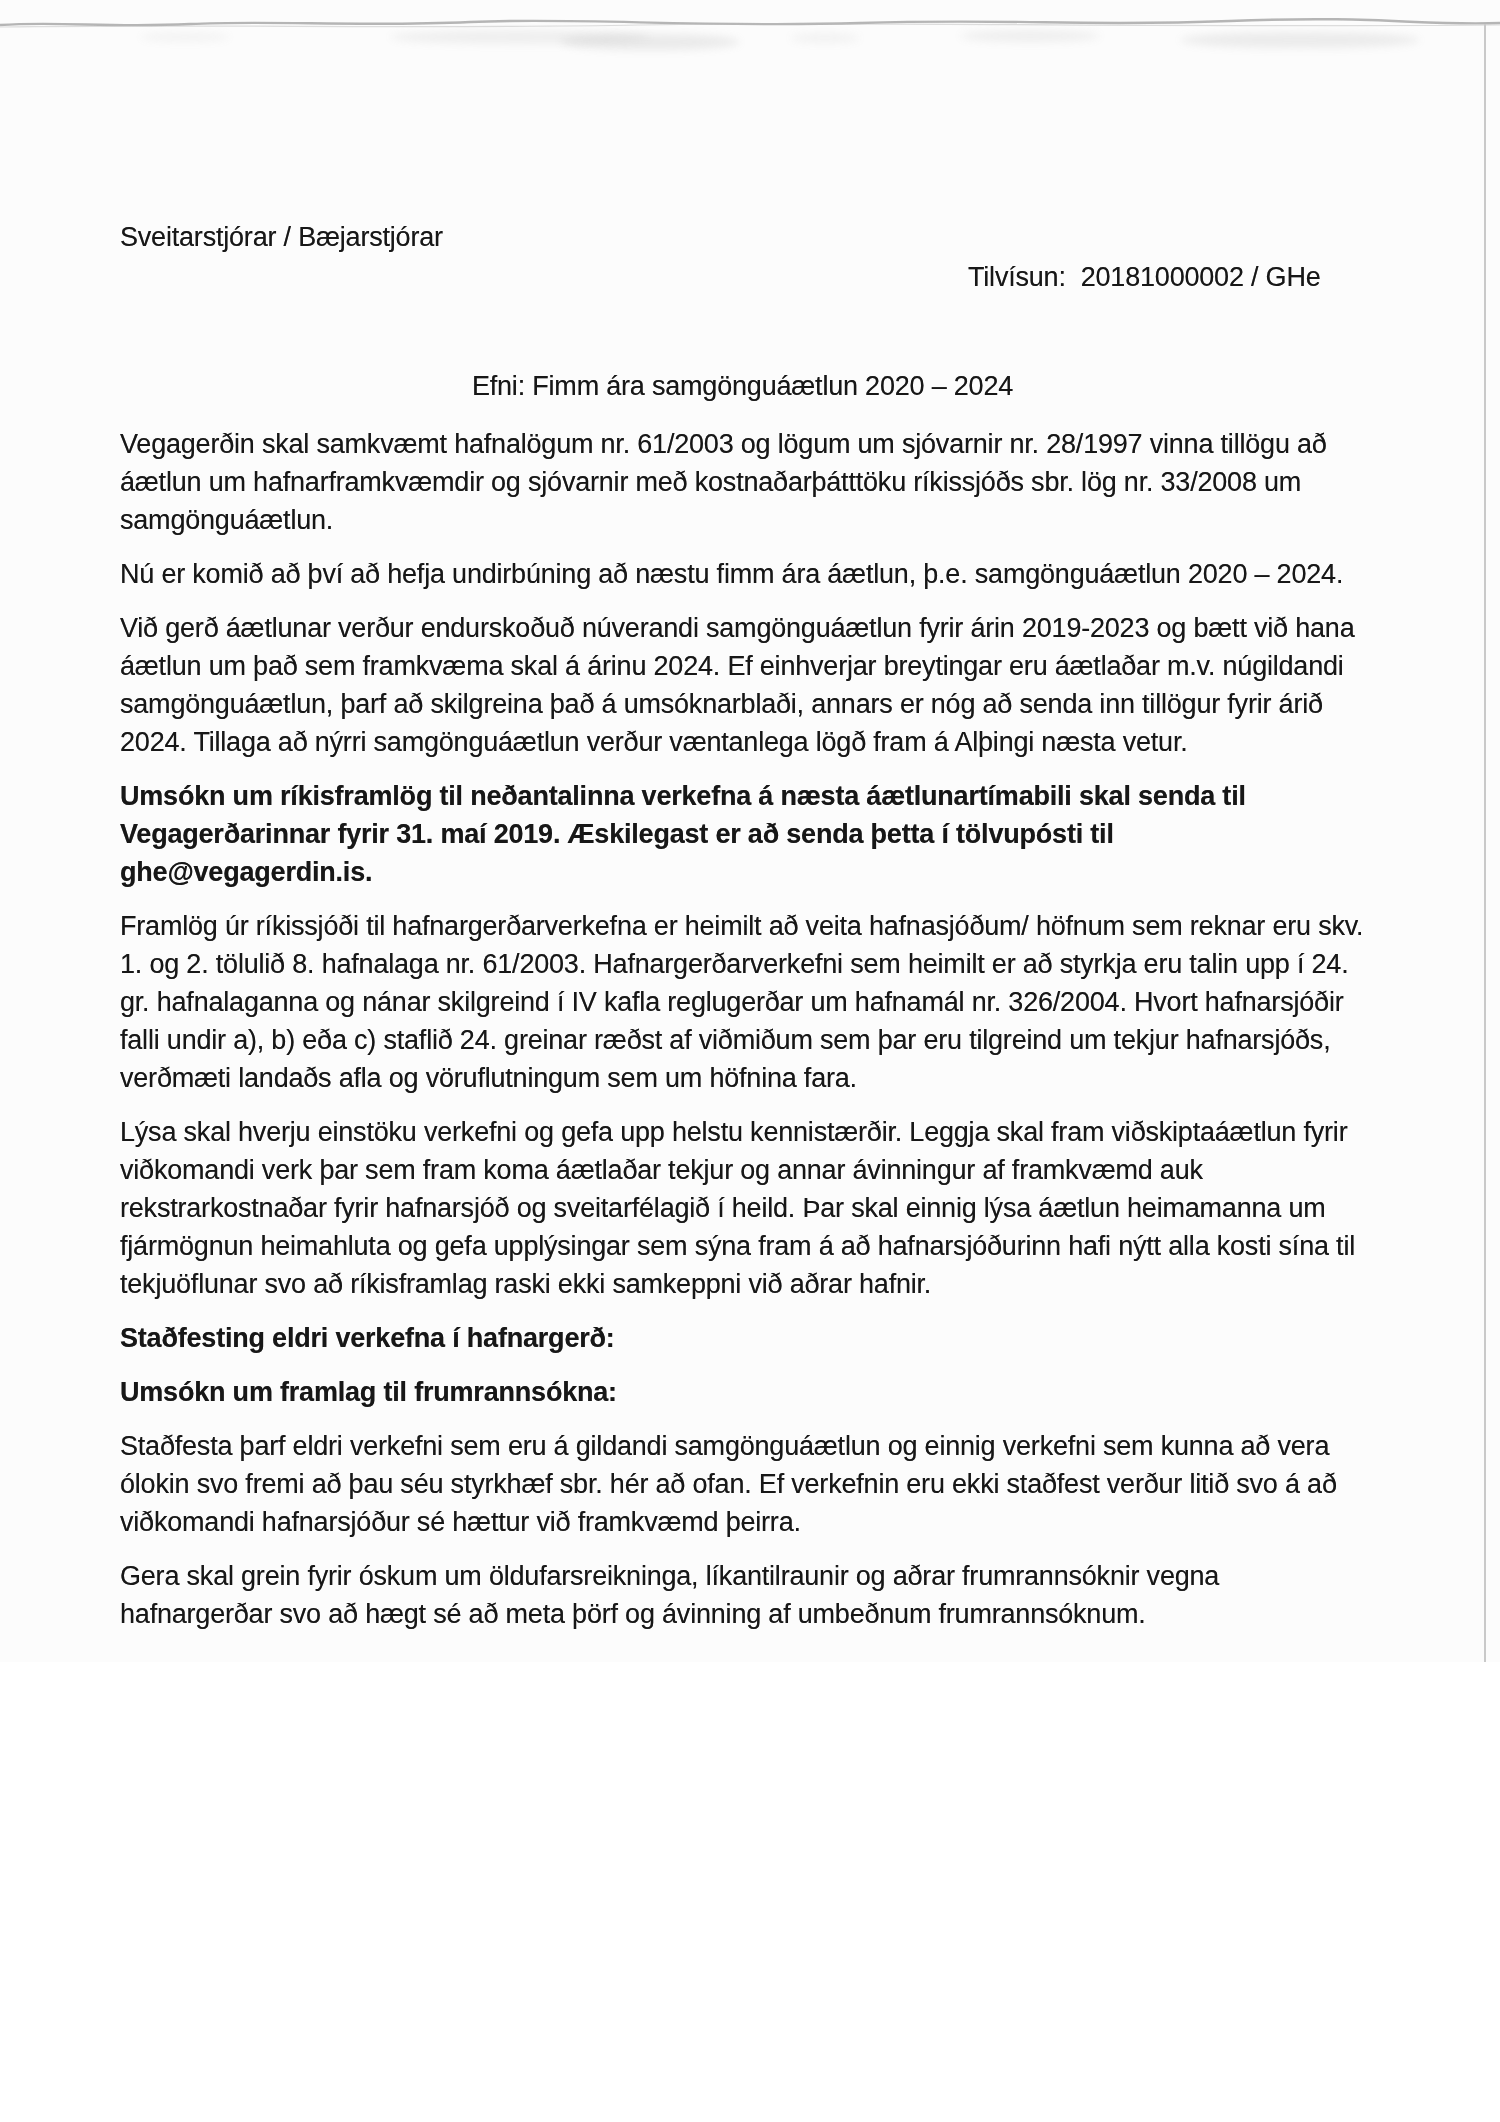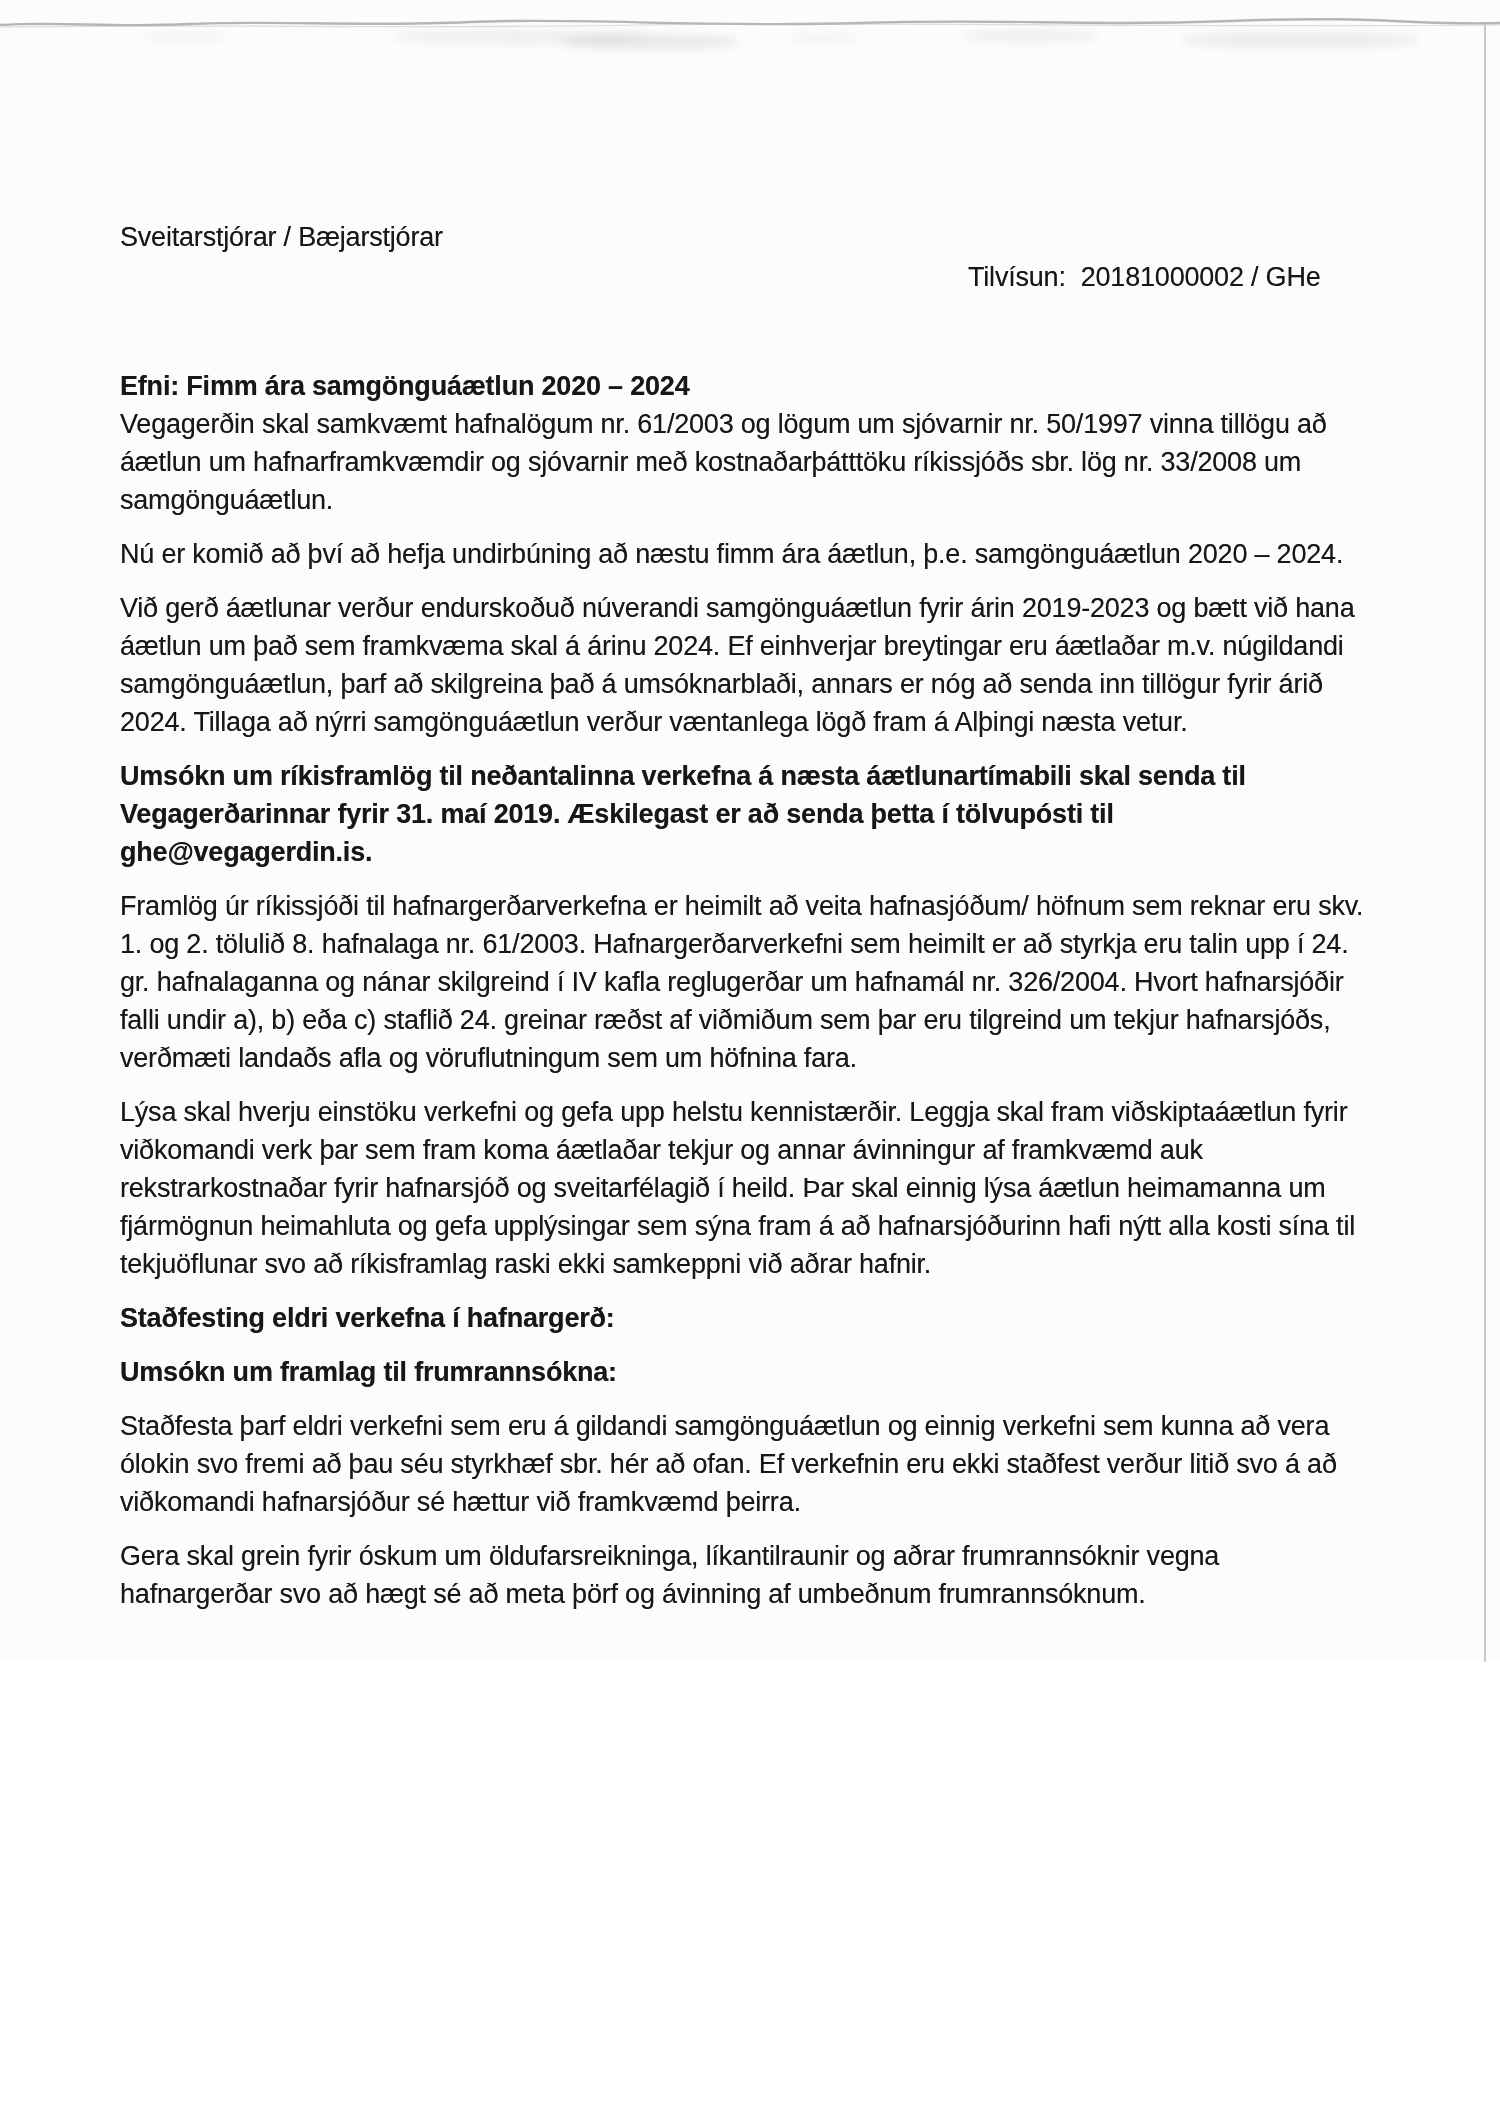--- a/index.html
+++ b/index.html
@@ -71,21 +71,23 @@
   .place-date {
     position: absolute;
     left: 848px;
     top: 0;
     white-space: nowrap;
   }
   .ref-row { margin-top: 2px; margin-left: 848px; white-space: nowrap; }
   .ref-value { margin-left: 15px; }
   .subject {
     margin-top: 71px;
-    font-weight: 700;
+    margin-bottom: 20px;
+    font-weight: 400;
+    text-align: center;
   }
   .para { margin: 0 0 16px 0; }
   .para.bold { font-weight: 700; }
   .para.heading { font-weight: 700; margin-bottom: 16px; }
 </style>
 </head>
 <body>
 
 <div class="page">
 
@@ -108,21 +110,21 @@
 
     <div class="lh-line1">Sveitarstjórar / Bæjarstjórar</div>
 
 
     <div class="ref-row">
       <span>Tilvísun:</span><span class="ref-value">20181000002 / GHe</span>
     </div>
 
     <div class="subject">Efni: Fimm ára samgönguáætlun 2020 – 2024</div>
 
-    <p class="para">Vegagerðin skal samkvæmt hafnalögum nr. 61/2003 og lögum um sjóvarnir nr. 50/1997 vinna tillögu að áætlun um hafnarframkvæmdir og sjóvarnir með kostnaðarþátttöku ríkissjóðs sbr. lög nr. 33/2008 um samgönguáætlun.</p>
+    <p class="para">Vegagerðin skal samkvæmt hafnalögum nr. 61/2003 og lögum um sjóvarnir nr. 28/1997 vinna tillögu að áætlun um hafnarframkvæmdir og sjóvarnir með kostnaðarþátttöku ríkissjóðs sbr. lög nr. 33/2008 um samgönguáætlun.</p>
 
     <p class="para">Nú er komið að því að hefja undirbúning að næstu fimm ára áætlun, þ.e. samgönguáætlun 2020 – 2024.</p>
 
 
     <p class="para">Við gerð áætlunar verður endurskoðuð núverandi samgönguáætlun fyrir árin 2019-2023 og bætt við hana áætlun um það sem framkvæma skal á árinu 2024. Ef einhverjar breytingar eru áætlaðar m.v. núgildandi samgönguáætlun, þarf að skilgreina það á umsóknarblaði, annars er nóg að senda inn tillögur fyrir árið 2024. Tillaga að nýrri samgönguáætlun verður væntanlega lögð fram á Alþingi næsta vetur.</p>
 
     <p class="para bold">Umsókn um ríkisframlög til neðantalinna verkefna á næsta áætlunartímabili skal senda til Vegagerðarinnar fyrir 31. maí 2019. Æskilegast er að senda þetta í tölvupósti til ghe@vegagerdin.is.</p>
 
     <p class="para">Framlög úr ríkissjóði til hafnargerðarverkefna er heimilt að veita hafnasjóðum/ höfnum sem reknar eru skv. 1. og 2. tölulið 8. hafnalaga nr. 61/2003. Hafnargerðarverkefni sem heimilt er að styrkja eru talin upp í 24. gr. hafnalaganna og nánar skilgreind í IV kafla reglugerðar um hafnamál nr. 326/2004. Hvort hafnarsjóðir falli undir a), b) eða c) staflið 24. greinar ræðst af viðmiðum sem þar eru tilgreind um tekjur hafnarsjóðs, verðmæti landaðs afla og vöruflutningum sem um höfnina fara.</p>
 

